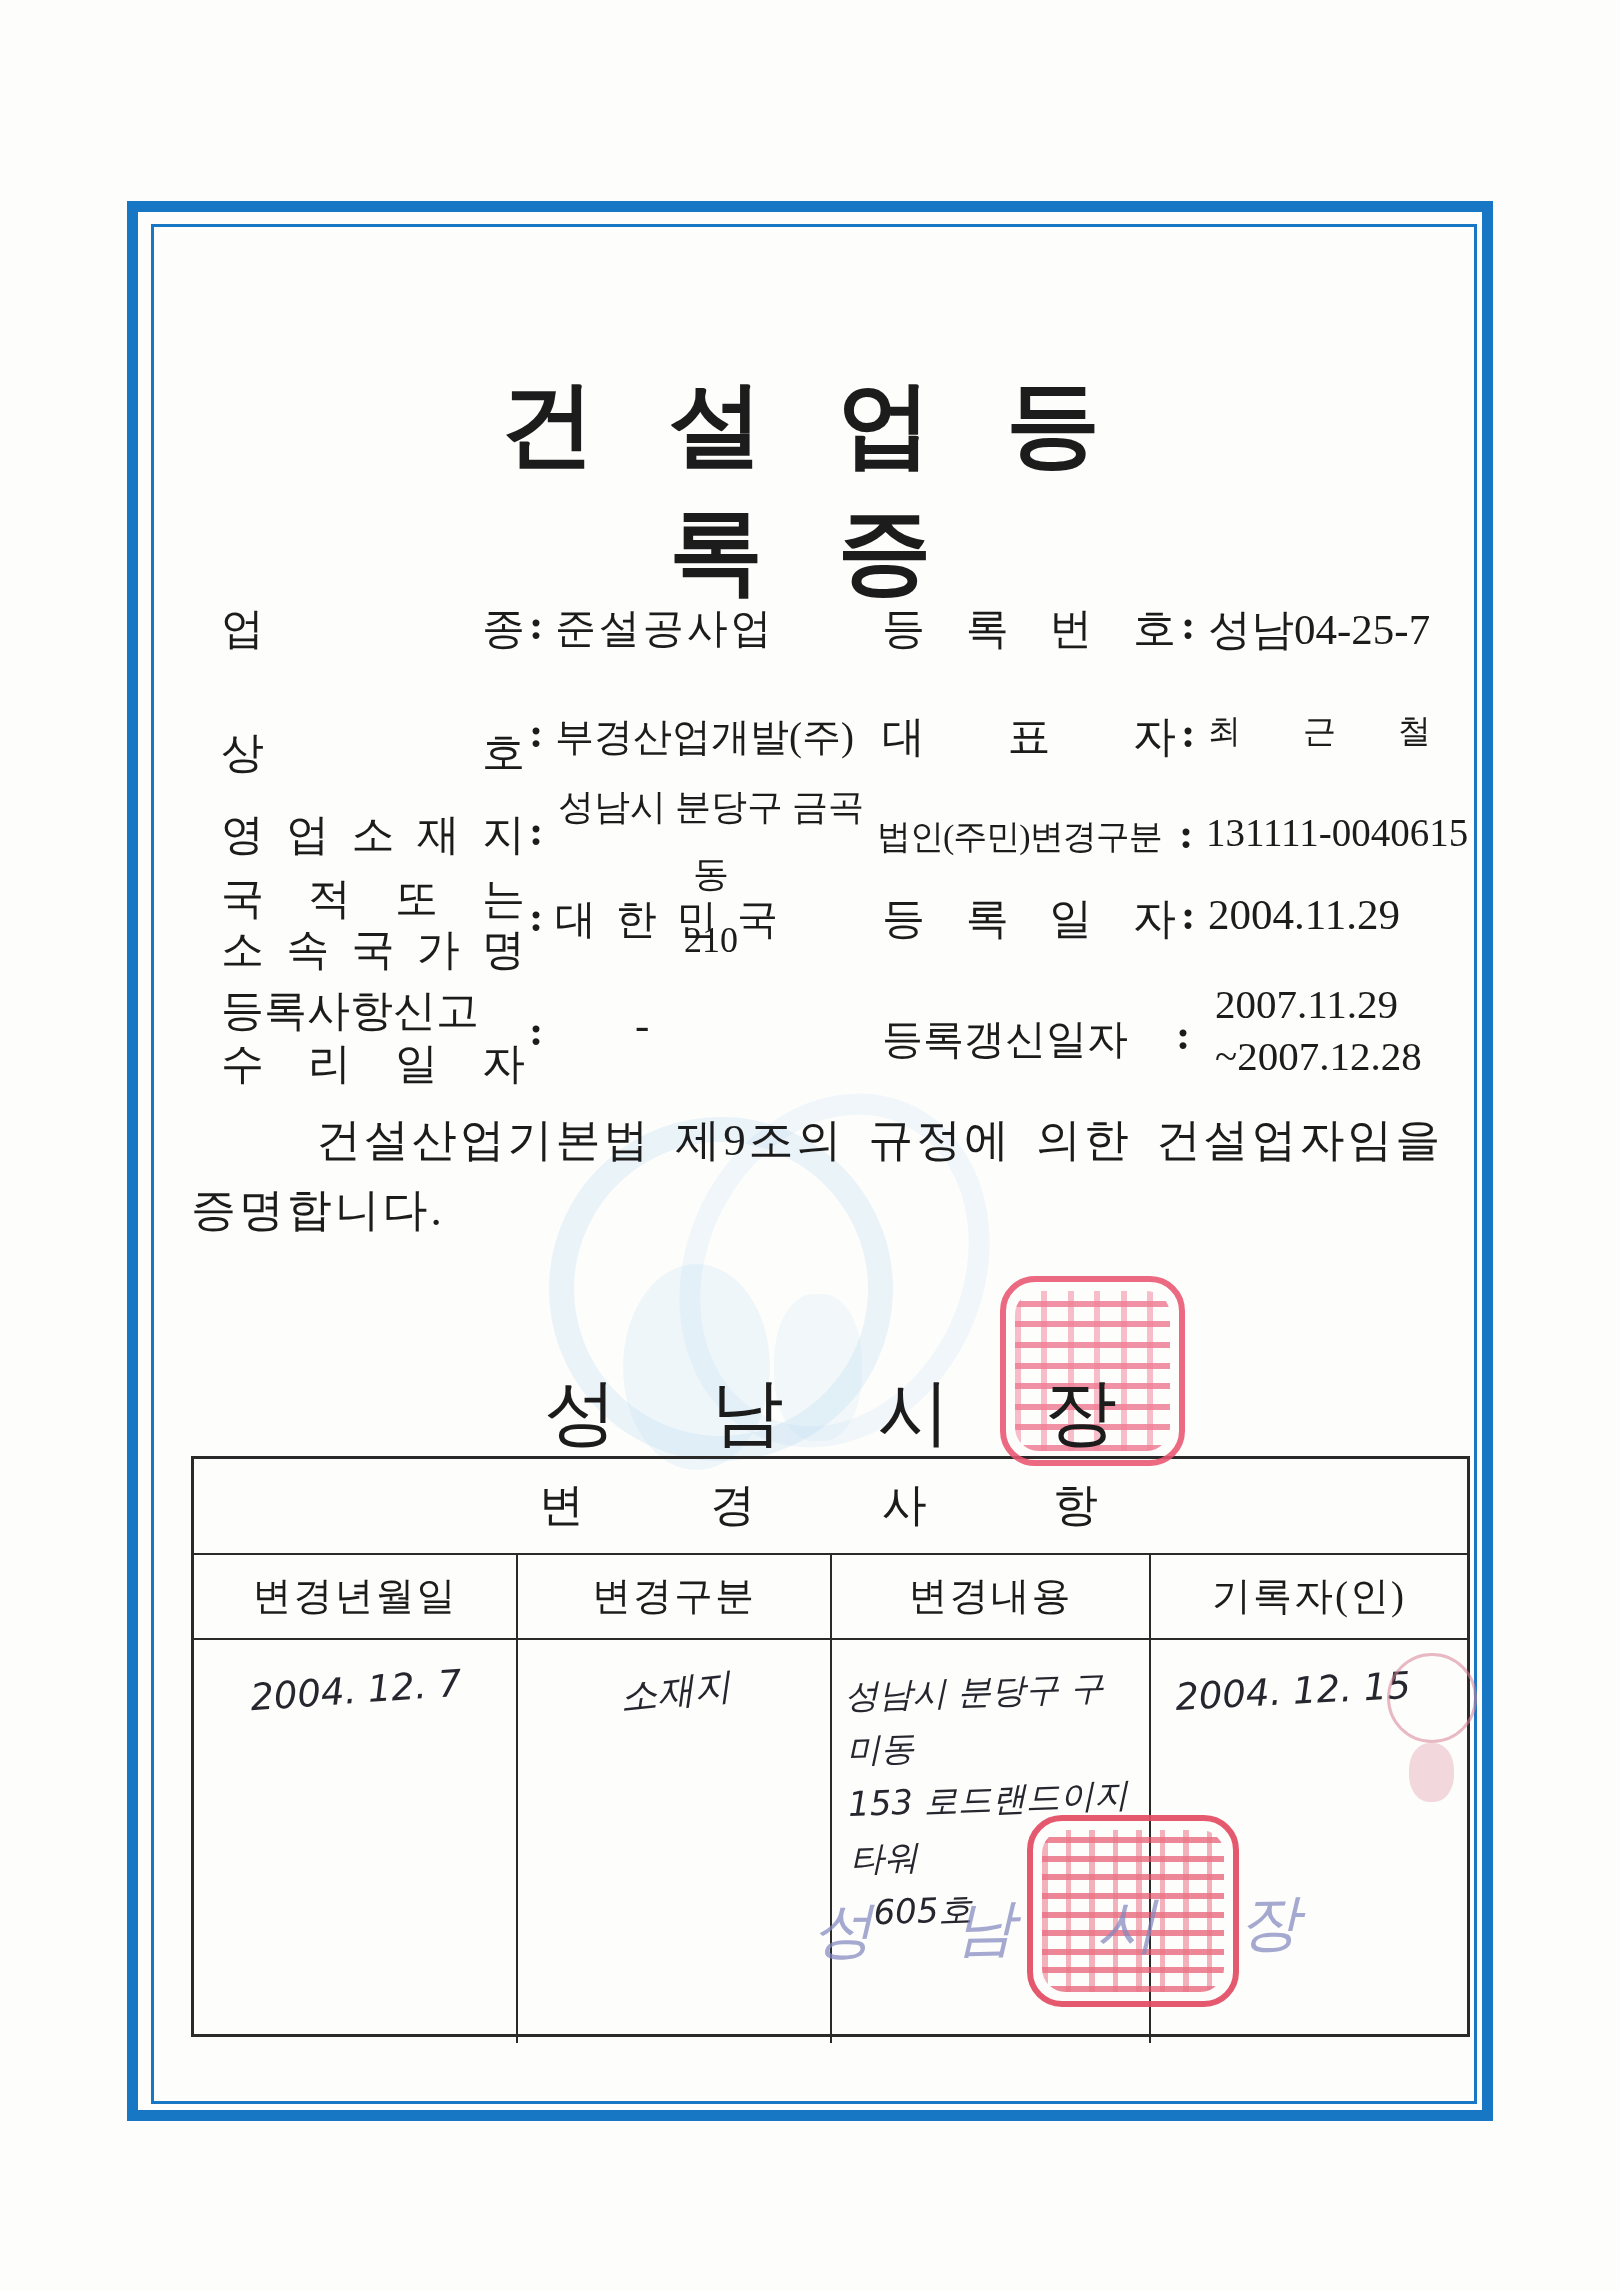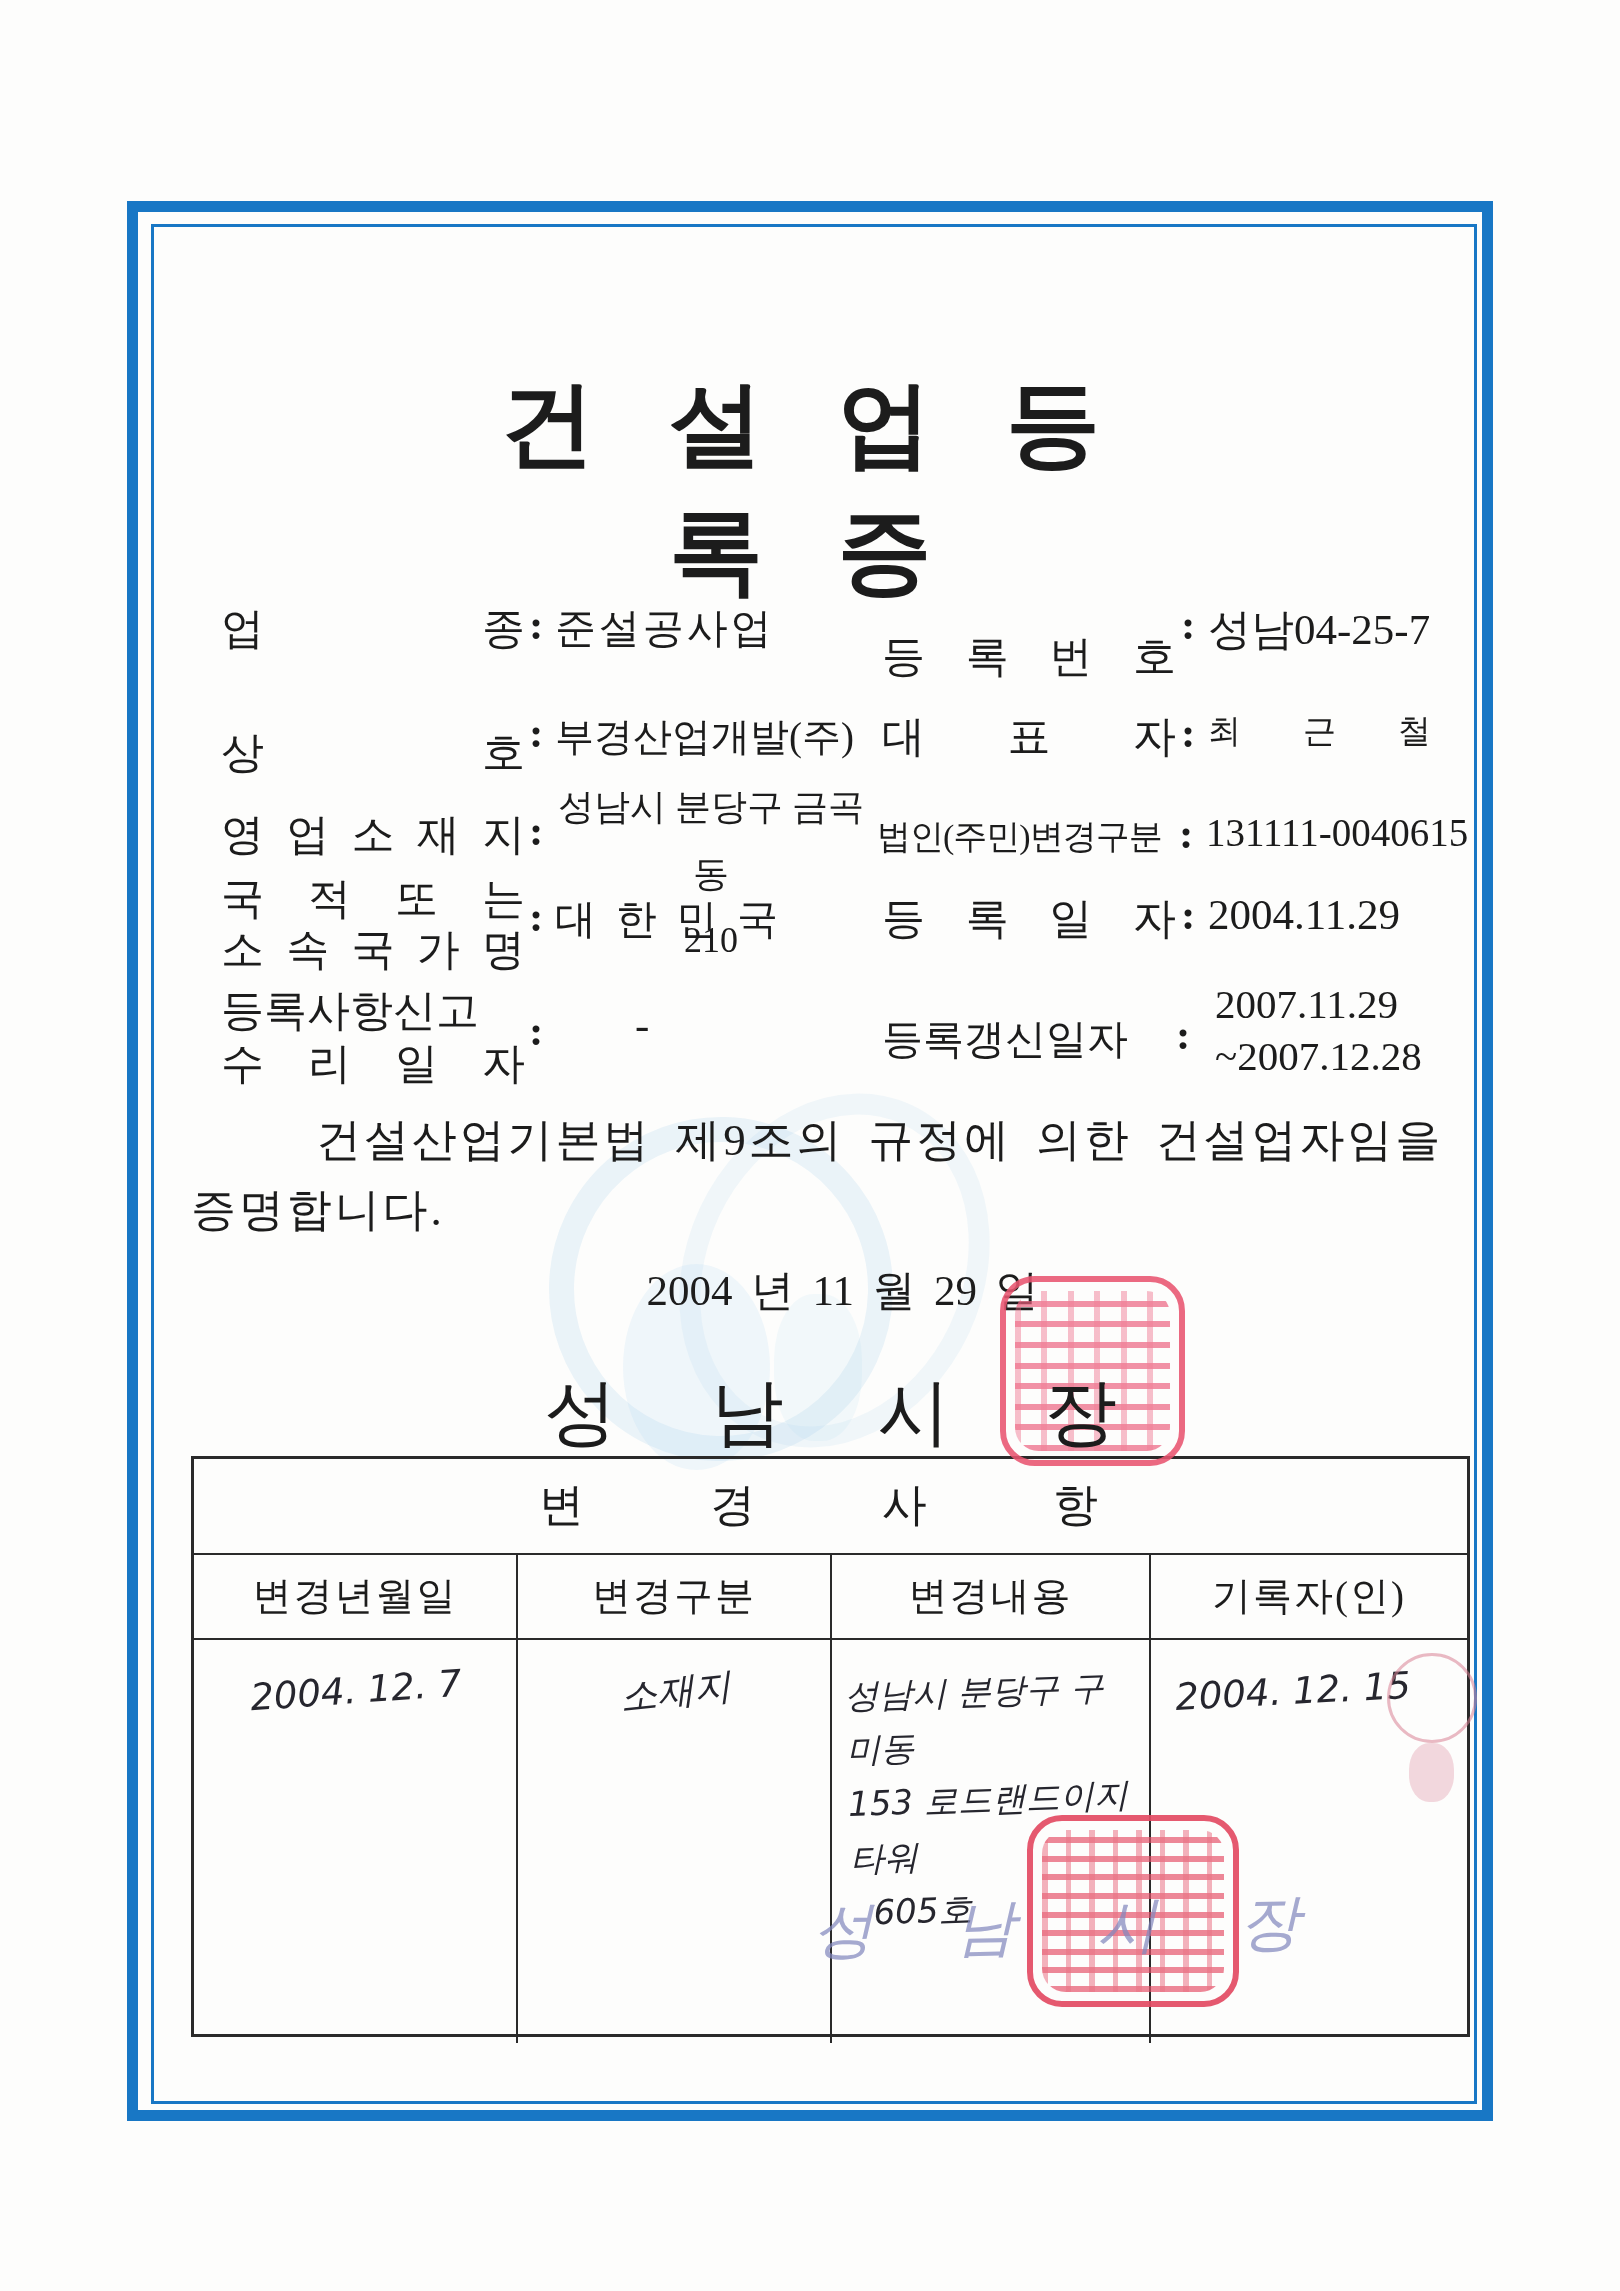--- a/index.html
+++ b/index.html
@@ -86,21 +86,21 @@
     <div class="abs wm wm2"></div>
     <div class="abs wm wm3"></div>
     <div class="abs wm wm4"></div>
   </div>
 
   <div class="abs lbl spread" style="left:221px;top:600px;width:304px;">업 종</div>
 
   <div class="abs title">건 설 업 등 록 증</div>
   <div class="abs colon" style="left:529px;top:600px;">:</div>
   <div class="abs val" style="left:555px;top:601px;letter-spacing:2.9px;">준설공사업</div>
-  <div class="abs lbl spread" style="left:882px;top:600px;width:294px;margin-top:28px;">등 록 번 호</div>
+  <div class="abs lbl spread" style="left:882px;top:600px;width:294px;">등 록 번 호</div>
   <div class="abs colon" style="left:1181px;top:600px;">:</div>
   <div class="abs val" style="left:1208px;top:601px;font-size:43px;">성남04-25-7</div>
 
   <div class="abs lbl spread" style="left:221px;top:724px;width:304px;">상 호</div>
   <div class="abs colon" style="left:529px;top:708px;">:</div>
   <div class="abs val" style="left:555px;top:710px;font-size:39px;">부경산업개발(주)</div>
   <div class="abs lbl spread" style="left:882px;top:708px;width:294px;">대 표 자</div>
   <div class="abs colon" style="left:1181px;top:708px;">:</div>
   <div class="abs val spread" style="left:1208px;top:709px;width:223px;font-size:33px;">최 근 철</div>
 
@@ -125,21 +125,20 @@
   <div class="abs colon" style="left:529px;top:1006px;">:</div>
   <div class="abs val" style="left:635px;top:1000px;font-size:43px;">-</div>
   <div class="abs lbl spread" style="left:882px;top:1012px;width:286px;font-size:41px;">등록갱신일자</div>
   <div class="abs colon" style="left:1176px;top:1010px;">:</div>
   <div class="abs val ml" style="left:1215px;top:978px;font-size:41px;line-height:1.28;">2007.11.29
 ~2007.12.28</div>
 
   <div class="abs statement ml">건설산업기본법 제9조의 규정에 의한 건설업자임을
 증명합니다.</div>
 
-  <div class="abs issue-date">2004 년   11 월   29 일</div>
 
   <div class="abs seal seal-top">
     <div class="pattern"></div>
   </div>
   <div class="abs issuer spread">성 남 시 장</div>
 
   <div class="abs table">
     <div class="t-title">
       <div class="t-title-text spread">변 경 사 항</div>
     </div>

